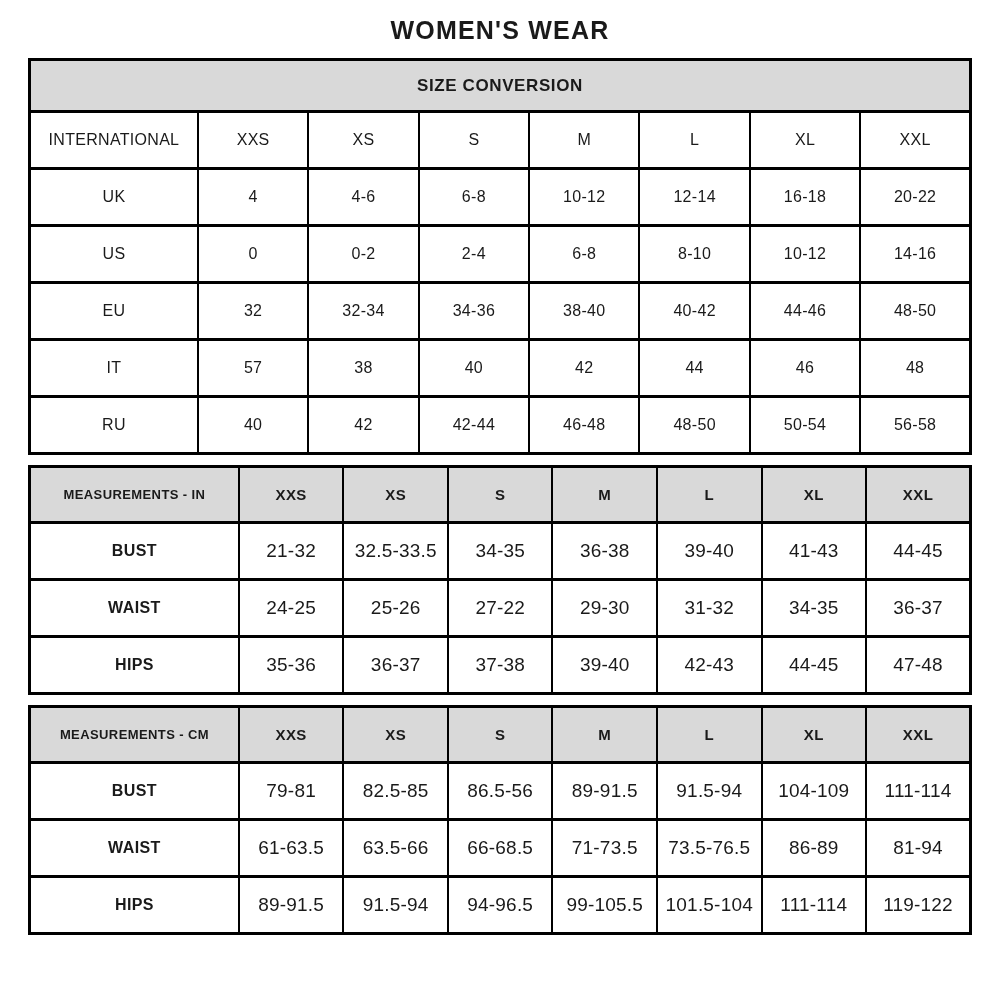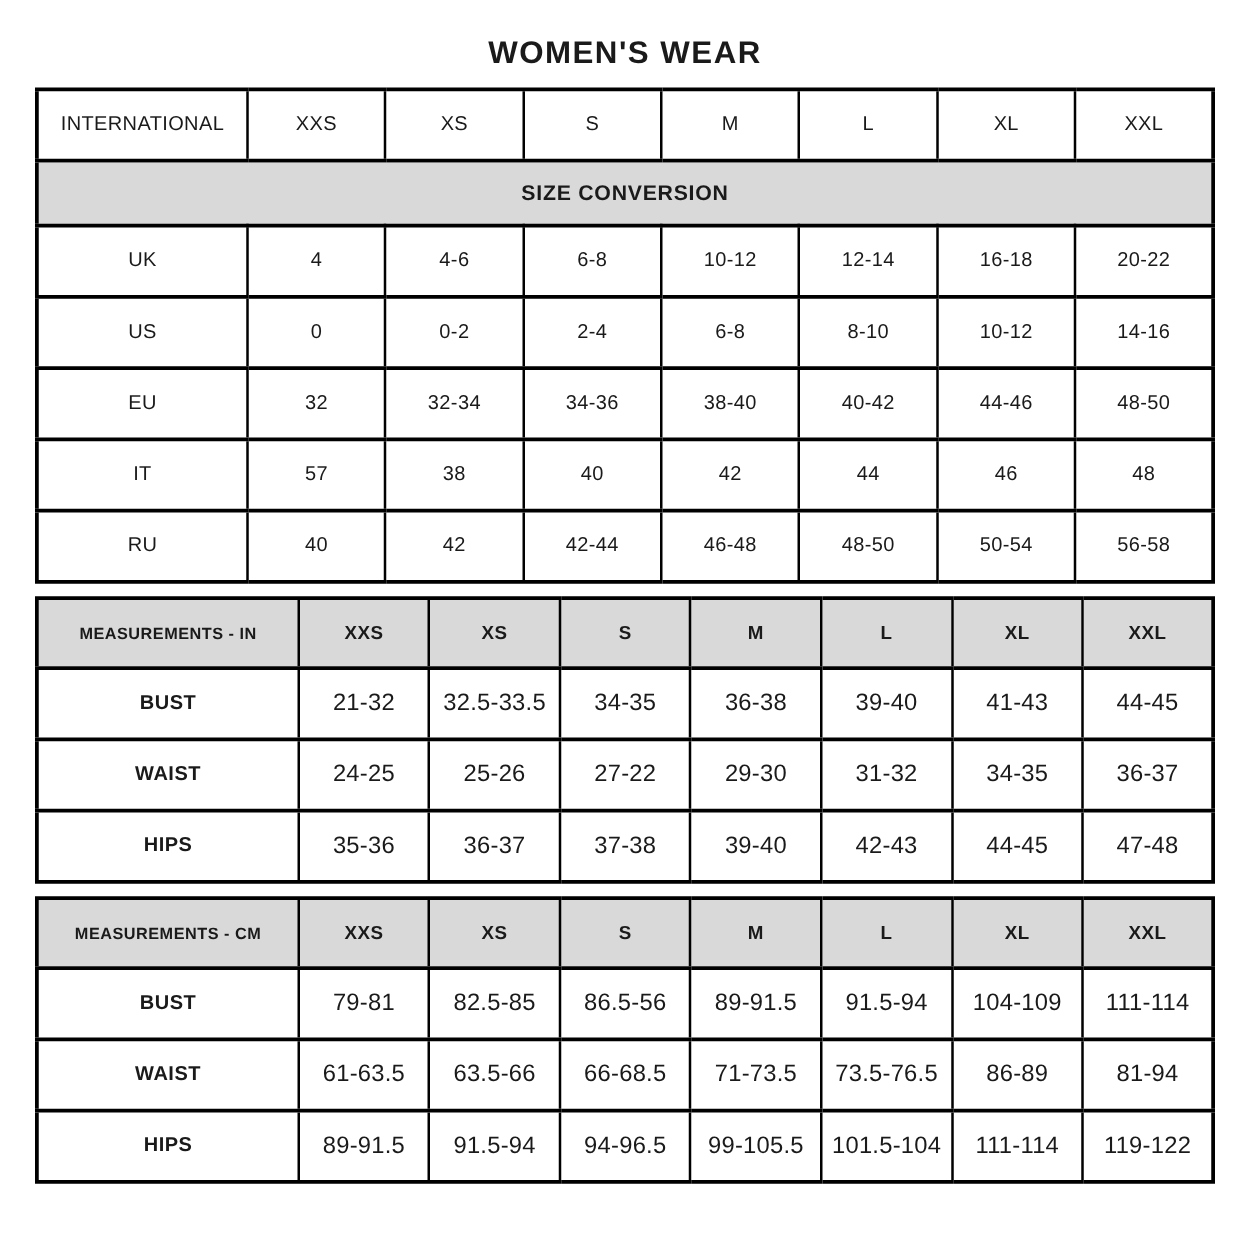--- a/index.html
+++ b/index.html
@@ -3,21 +3,21 @@
 <meta charset="utf-8">
 <style>
   * { box-sizing: border-box; margin: 0; padding: 0; }
   html, body {
     width: 1000px; height: 1000px;
     background: #ffffff;
     overflow: hidden;
     font-family: "Liberation Sans", sans-serif;
     color: #1a1a1a;
   }
-  .page { padding: 12px 28px; }
+  .page { padding: 0 28px; }
   .page-title {
     text-align: center;
     font-size: 25px;
     font-weight: 700;
     letter-spacing: 1.2px;
     padding: 16px 0 14px 0;
     line-height: 28px;
   }
   table.tbl {
     width: 100%;
@@ -77,33 +77,33 @@
       <col style="width:17.9%">
       <col style="width:11.73%">
         <col style="width:11.73%">
         <col style="width:11.73%">
       <col style="width:11.73%">
         <col style="width:11.73%">
         <col style="width:11.73%">
         <col style="width:11.72%">
     </colgroup>
     <thead>
+      <tr>
+        <th colspan="8" class="banner">SIZE CONVERSION</th>
+      </tr>
       <tr id="sc-cols">
           <th class="plain-head label-col">INTERNATIONAL</th>
           <th class="plain-head">XXS</th>
           <th class="plain-head">XS</th>
           <th class="plain-head">S</th>
           <th class="plain-head">M</th>
           <th class="plain-head">L</th>
           <th class="plain-head">XL</th>
           <th class="plain-head">XXL</th>
         </tr>
-      <tr>
-        <th colspan="8" class="banner">SIZE CONVERSION</th>
-      </tr>
     </thead>
     <tbody id="sc-body">
         <tr>
           <td class="row-label">UK</td>
           <td>4</td>
           <td>4-6</td>
           <td>6-8</td>
           <td>10-12</td>
           <td>12-14</td>
           <td>16-18</td>

